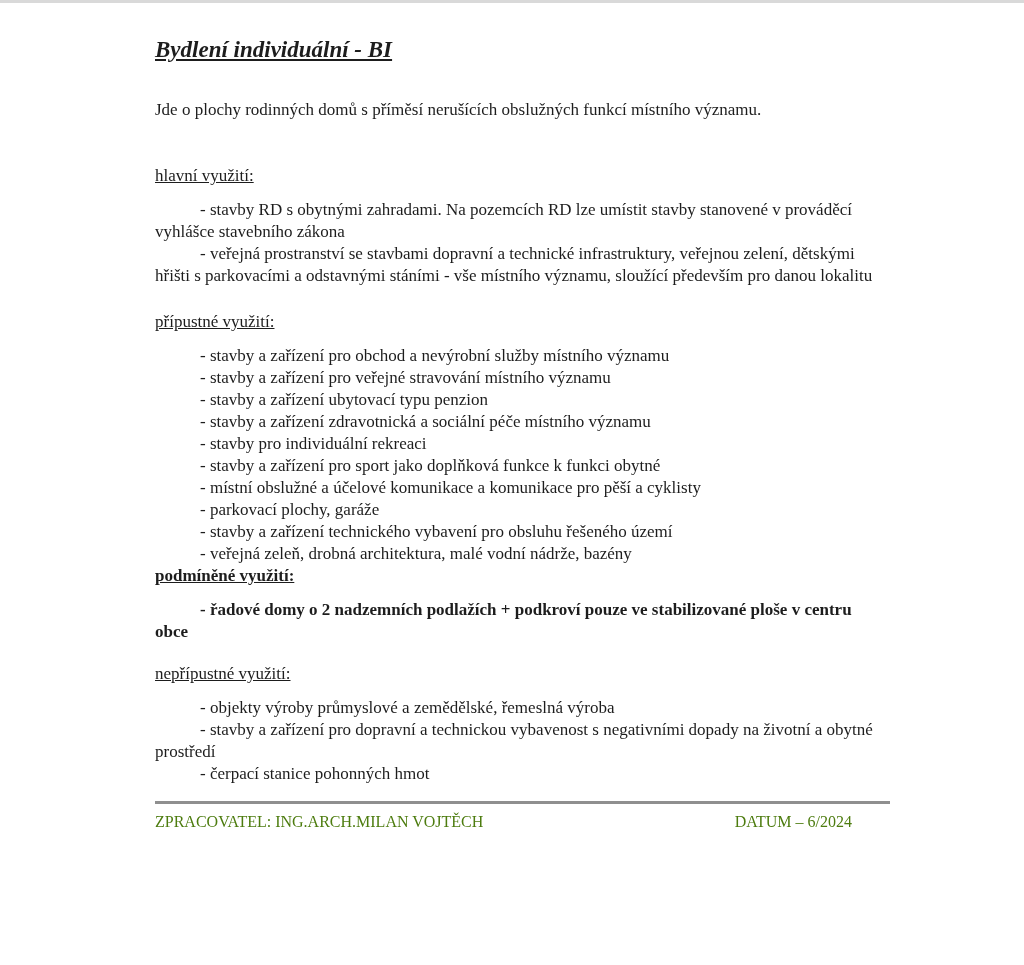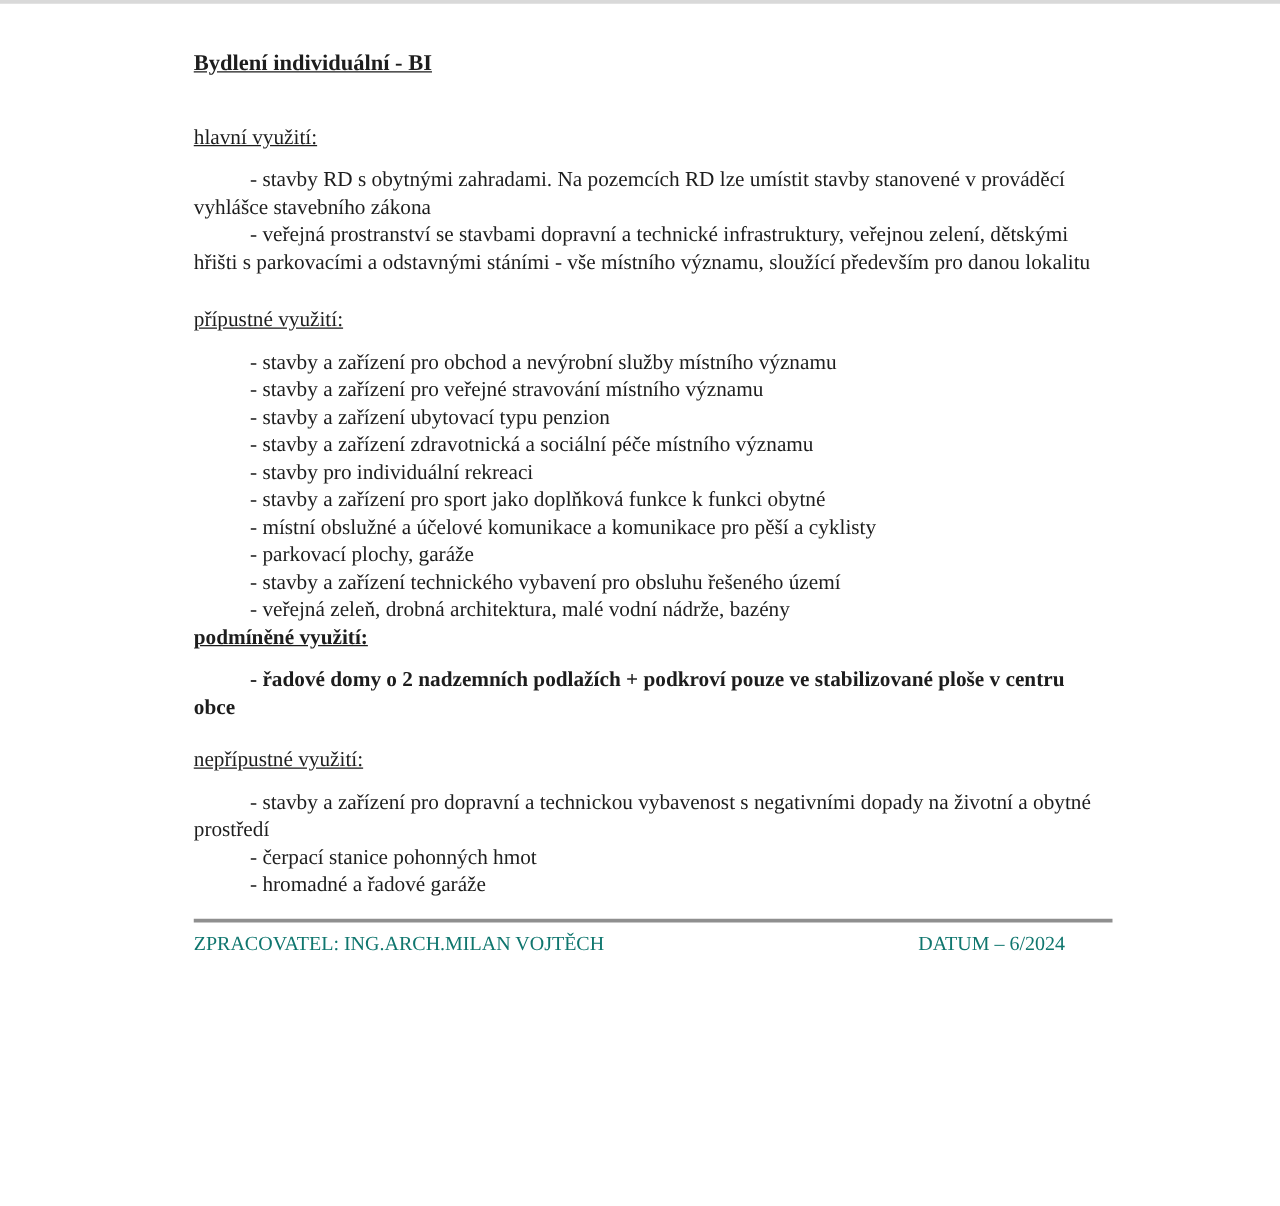--- a/index.html
+++ b/index.html
@@ -15,25 +15,26 @@
   }
   .page {
     box-sizing: border-box;
     width: 1024px;
     height: 962px;
     padding: 36px 150px 0 155px;
     font-size: 17px;
     line-height: 22px;
   }
   .title {
-    font-size: 18px;
+    font-size: 23px;
     font-weight: bold;
     text-decoration: underline;
     margin: 0 0 38px 0;
     line-height: 22px;
+    font-style: italic;
   }
   .intro {
     margin: 0 0 44px 0;
   }
   .sec-heading {
     margin: 0 0 12px 0;
     text-decoration: underline;
   }
   .para {
     margin: 0;
@@ -43,35 +44,36 @@
   .section-permitted { }
   .section-cond      { margin-bottom: 20px; font-weight: bold; }
   .section-forbidden { margin-bottom: 16px; }
   .footer {
     border-top: 3px solid #8f8f8f;
     margin-right: -16px;
     padding-top: 7px;
     display: flex;
     justify-content: space-between;
     align-items: baseline;
-    color: #0f766e;
+    color: #4d7c0f;
     font-size: 16px;
     line-height: 22px;
   }
   .footer .date {
     margin-right: 38px;
   }
 </style>
 </head>
 <body>
 
 <div class="page">
 
   <h1 class="title">Bydlení individuální - BI</h1>
 
+  <p class="intro">Jde o plochy rodinných domů s příměsí nerušících obslužných funkcí místního významu.</p>
 
   <div class="section-main">
     <p class="sec-heading">hlavní využití:</p>
     <p class="para">- stavby RD s obytnými zahradami. Na pozemcích RD lze umístit stavby stanovené v prováděcí vyhlášce stavebního zákona</p>
     <p class="para">- veřejná prostranství se stavbami dopravní a technické infrastruktury, veřejnou zelení, dětskými hřišti s parkovacími a odstavnými stáními - vše místního významu, sloužící především pro danou lokalitu</p>
   </div>
 
   <div class="section-permitted">
     <p class="sec-heading">přípustné využití:</p>
     <p class="para">- stavby a zařízení pro obchod a nevýrobní služby místního významu</p>
@@ -86,23 +88,23 @@
     <p class="para">- veřejná zeleň, drobná architektura, malé vodní nádrže, bazény</p>
   </div>
 
   <div class="section-cond">
     <p class="sec-heading">podmíněné využití:</p>
     <p class="para">- řadové domy o 2 nadzemních podlažích + podkroví pouze ve stabilizované ploše v centru obce</p>
   </div>
 
   <div class="section-forbidden">
     <p class="sec-heading">nepřípustné využití:</p>
+    <p class="para">- objekty výroby průmyslové a zemědělské, řemeslná výroba</p>
     <p class="para">- stavby a zařízení pro dopravní a technickou vybavenost s negativními dopady na životní a obytné prostředí</p>
     <p class="para">- čerpací stanice pohonných hmot</p>
-    <p class="para">- hromadné a řadové garáže</p>
   </div>
 
   <div class="footer">
     <span class="author">ZPRACOVATEL: ING.ARCH.MILAN VOJTĚCH</span>
     <span class="date">DATUM – 6/2024</span>
   </div>
 
 </div>
 
 </body></html>

